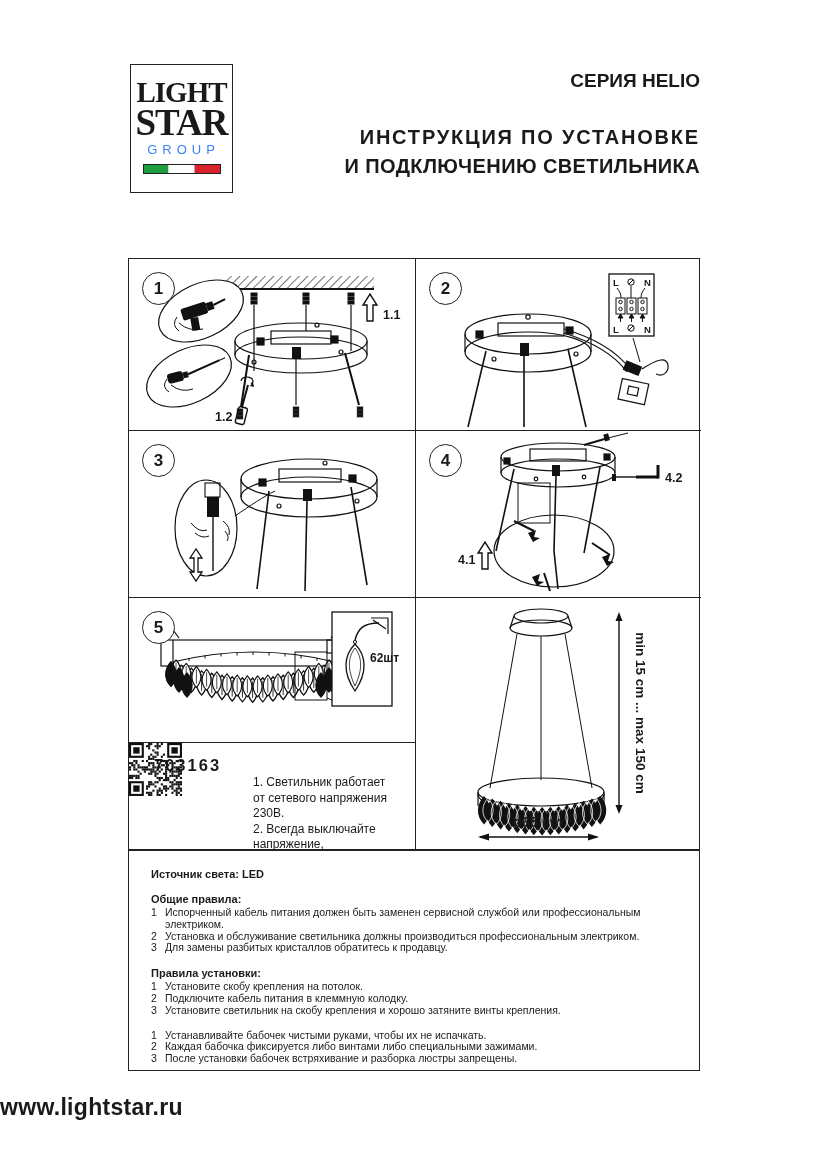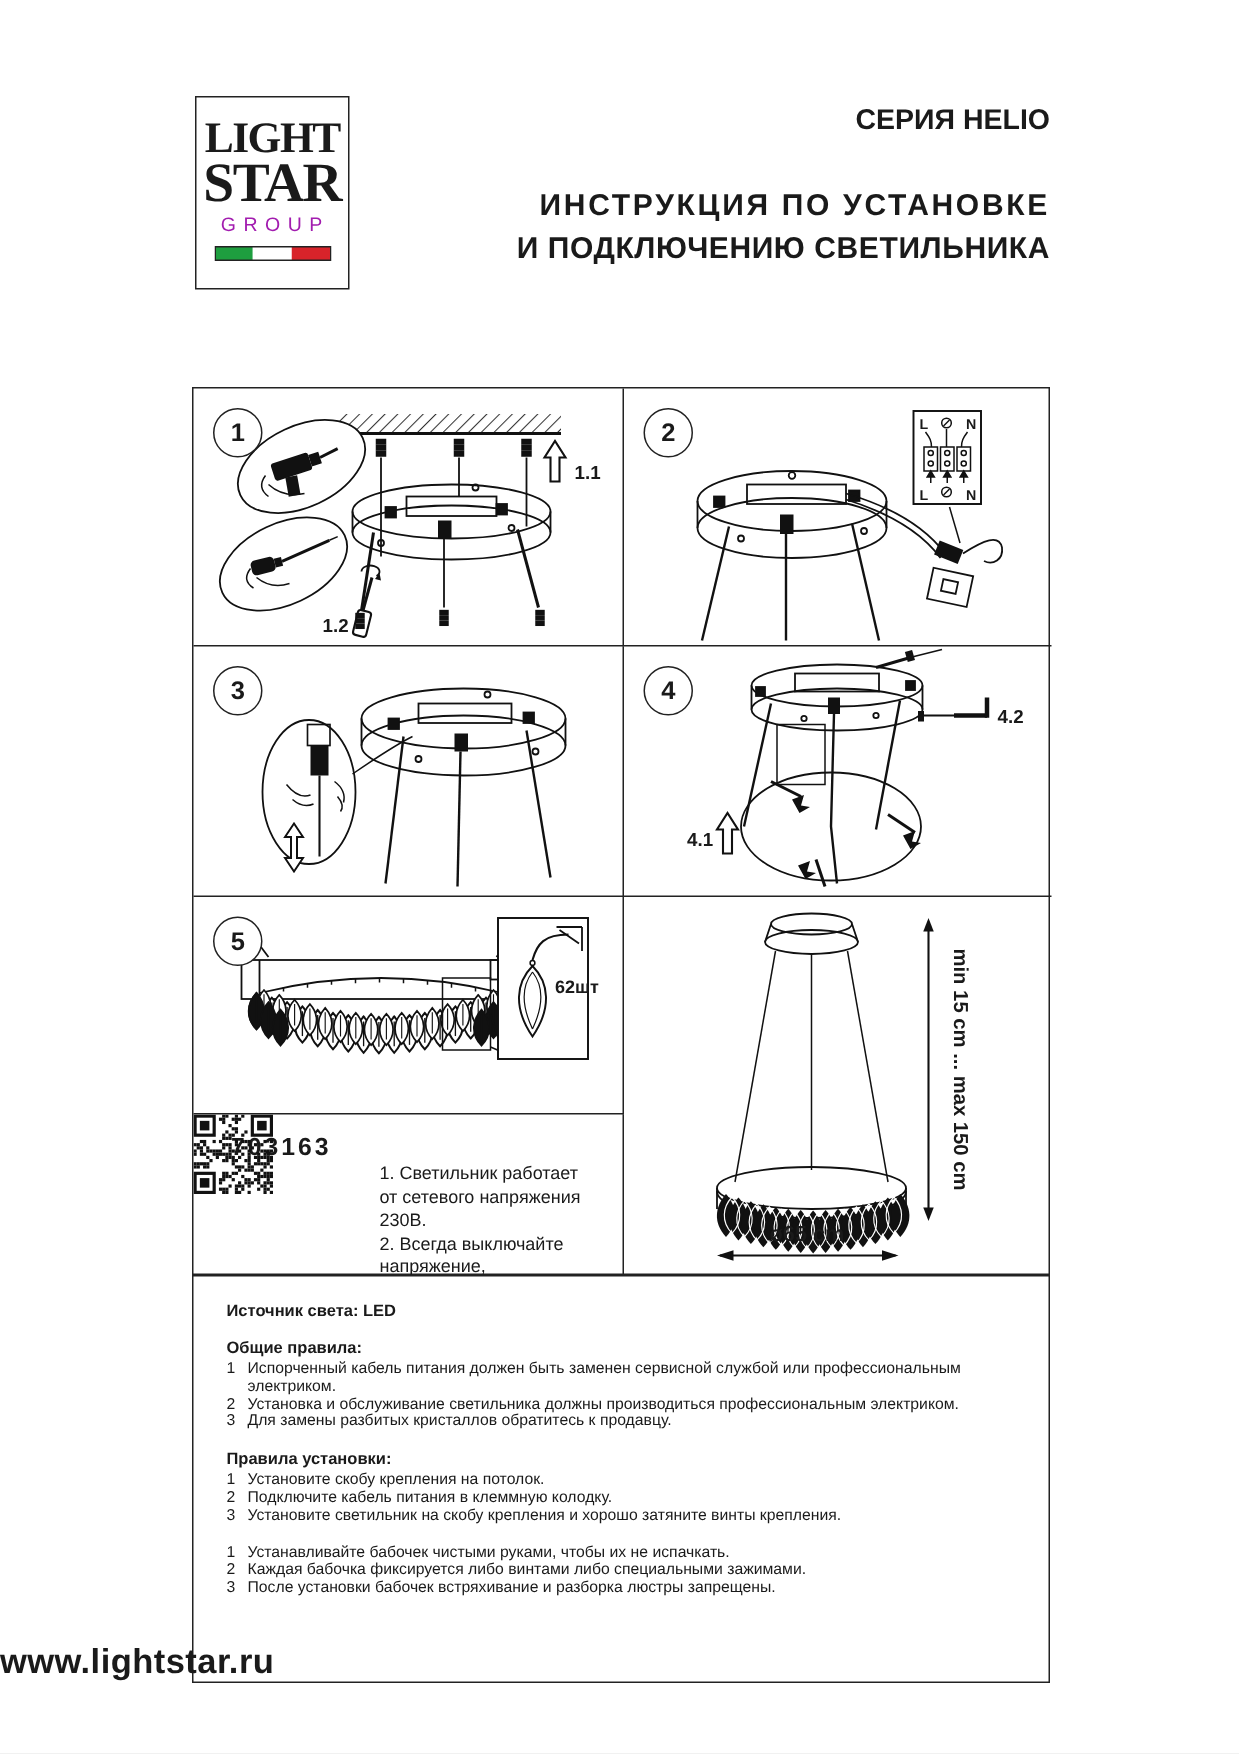--- a/index.html
+++ b/index.html
@@ -10,21 +10,21 @@
     font-family:"Liberation Sans", sans-serif;
     overflow:hidden;
   }
   svg text { font-family:"Liberation Sans", sans-serif; fill:#1a1a1a; }
 
   
   .logo-box { position:absolute; left:130px; top:64px; width:103px; height:129px;
     border:1.6px solid #222; background:#fff; text-align:center; padding-top:14px; }
   .logo-w1 { font-family:Liberation Serif, serif; font-weight:bold; font-size:29px; line-height:27px; letter-spacing:-1px; }
   .logo-w2 { font-family:"Liberation Serif", serif; font-weight:bold; font-size:37px; line-height:33px; letter-spacing:-1px; }
-  .logo-w3 { font-size:13px; letter-spacing:5px; margin-top:3px; margin-left:4px; color:#a21caf; }
+  .logo-w3 { font-size:13px; letter-spacing:5px; margin-top:3px; margin-left:4px; color:#3b82f6; }
   .logo-flag { display:block; margin:7px auto 0; }
 
   .header-text { position:absolute; top:66px; right:126px; text-align:right; }
   .hd-series   { font-size:19px; font-weight:bold; line-height:30px; }
   .hd-articles { font-size:19px; font-weight:bold; line-height:30px; }
   .hd-title1   { font-size:20px; font-weight:bold; letter-spacing:1.8px; margin-top:27px; line-height:29px; }
   .hd-title2   { font-size:20px; font-weight:bold; letter-spacing:0.4px; line-height:29px; }
 
   
   .grid { position:absolute; left:128px; top:258px; width:572px; height:592px;
@@ -36,21 +36,21 @@
   .pnum { position:absolute; left:13px; top:13px; width:33px; height:33px;
     border:1.6px solid #222; border-radius:50%; text-align:center;
     font-size:17px; font-weight:bold; line-height:31px; background:#fff; z-index:2; }
 
   
   .qr-article { position:absolute; left:25px; top:13px; font-size:16.5px; font-weight:bold; letter-spacing:2px; }
   .qr-svg { position:absolute; left:23px; top:33px; }
   .qr-notes { position:absolute; left:88px; top:32px; font-size:12px; line-height:15.5px;margin-left:36px; }
 
   
-  .info-box { position:absolute; left:128px; top:850px; width:572px; height:272px;
+  .info-box { position:absolute; left:128px; top:850px; width:572px; height:221px;
     border:1.6px solid #222; padding:17px 32px 0 22px; background:#fff; }
   .info-light { font-size:11px; font-weight:bold; }
   .info-section { margin-top:13px; }
   .info-heading { font-size:11px; font-weight:bold; margin-bottom:2px; }
   .info-item { font-size:10.5px; line-height:11.8px; display:flex; }
   .info-item .n { width:14px; flex:0 0 14px; }
 
   
   .site { position:absolute; left:0; right:0; top:1094px; text-align:left;
     font-size:23px; font-weight:bold; letter-spacing:0.3px; }

